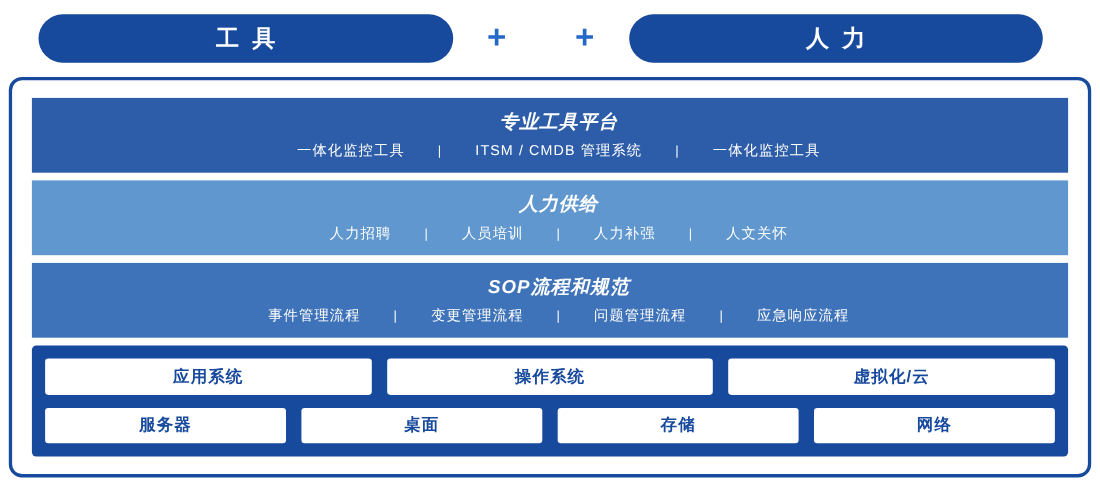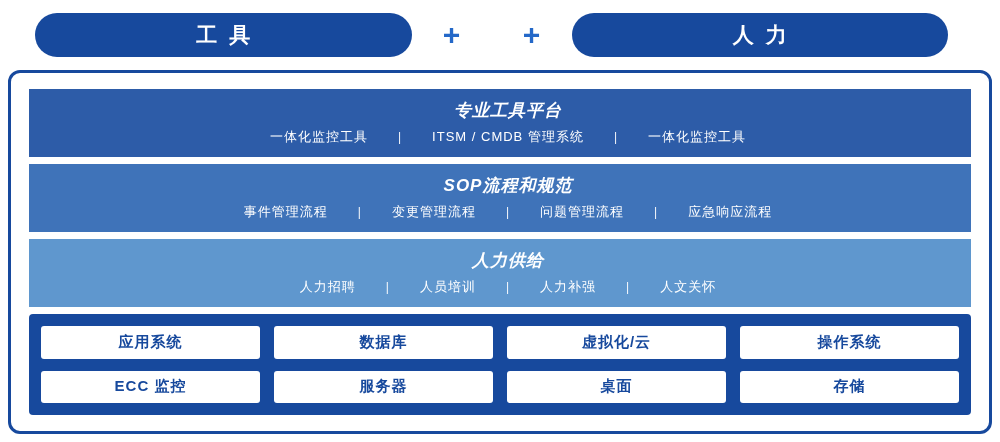--- a/index.html
+++ b/index.html
@@ -101,43 +101,42 @@
 
   <div class="container">
 
     <div class="band band-1">
       <div class="band-title">专业工具平台</div>
       <div class="band-items">
         <span>一体化监控工具</span><span class="sep">|</span><span>ITSM / CMDB 管理系统</span><span class="sep">|</span><span>一体化监控工具</span>
       </div>
     </div>
 
+    <div class="band band-3">
+      <div class="band-title">人力供给</div>
+      <div class="band-items">
+        <span>人力招聘</span><span class="sep">|</span><span>人员培训</span><span class="sep">|</span><span>人力补强</span><span class="sep">|</span><span>人文关怀</span>
+      </div>
+    </div>
+
     <div class="band band-2">
       <div class="band-title">SOP流程和规范</div>
       <div class="band-items">
         <span>事件管理流程</span><span class="sep">|</span><span>变更管理流程</span><span class="sep">|</span><span>问题管理流程</span><span class="sep">|</span><span>应急响应流程</span>
       </div>
     </div>
 
-    <div class="band band-3">
-      <div class="band-title">人力供给</div>
-      <div class="band-items">
-        <span>人力招聘</span><span class="sep">|</span><span>人员培训</span><span class="sep">|</span><span>人力补强</span><span class="sep">|</span><span>人文关怀</span>
-      </div>
-    </div>
-
     <div class="base">
       <div class="base-row">
         <div class="box">应用系统</div>
-        <div class="box">数据库</div>
+        <div class="box">操作系统</div>
         <div class="box">虚拟化/云</div>
-        <div class="box">操作系统</div>
       </div>
       <div class="base-row">
-        <div class="box">ECC 监控</div>
         <div class="box">服务器</div>
         <div class="box">桌面</div>
         <div class="box">存储</div>
+        <div class="box">网络</div>
       </div>
     </div>
 
   </div>
 </div>
 
 </body></html>

